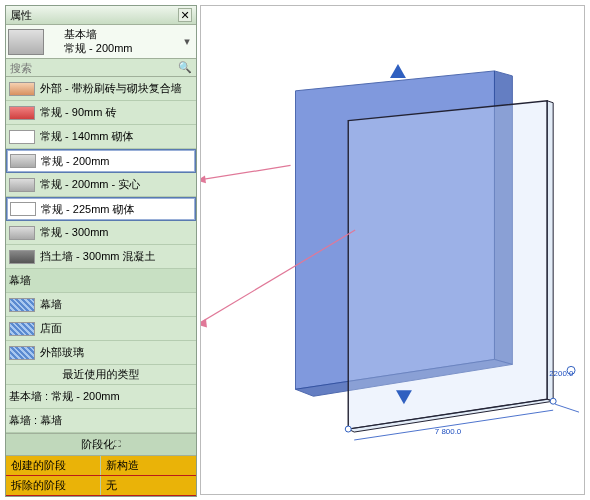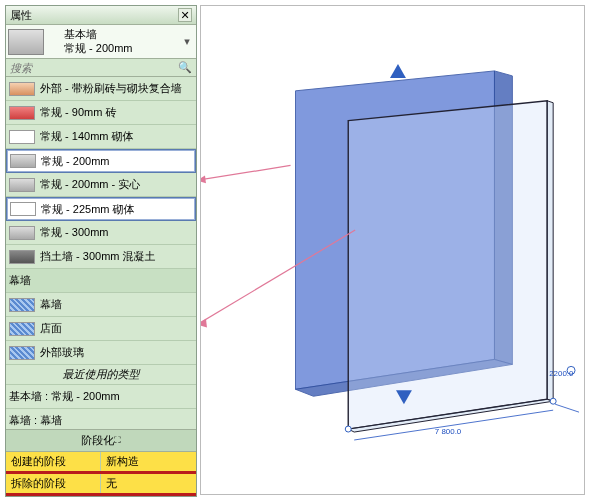--- a/index.html
+++ b/index.html
@@ -6,37 +6,37 @@
 body{background:#fff;width:590px;height:500px;overflow:hidden;position:relative}
 .panel{position:absolute;left:5px;top:5px;width:192px;height:492px;background:#d5e8d0;border:1px solid #8a9e8a}
 .panel-title{height:19px;background:linear-gradient(#eef6ec,#c8dcc3);border-bottom:1px solid #a0b09a;display:flex;align-items:center;justify-content:space-between;padding:0 4px}
 .panel-title span{font-size:11px}
 .close-x{width:14px;height:14px;display:flex;align-items:center;justify-content:center;background:#e8f0e4;border:1px solid #a0b09a;cursor:pointer}
 .type-sel{height:34px;background:#f4faf2;display:flex;align-items:center;padding:2px;gap:20px;border-bottom:1px solid #a0b09a}
 .swatch-big{width:36px;height:26px;background:linear-gradient(#e0e0e0,#b0b0b0);border:1px solid #888}
 .type-info{flex:1;line-height:1.2}
 .dd-arrow{width:14px;height:14px;display:flex;align-items:center;justify-content:center;color:#555}
 .search-row{height:18px;display:flex;align-items:center;padding:0 4px;border-bottom:1px solid #a0b09a;background:#d5e8d0}
-.search-row input{flex:1;border:none;background:transparent;font-style:italic;color:#888;outline:none}
+.search-row input{flex:1;border:none;background:transparent;color:#888;outline:none}
 .search-row .mag{color:#3b6fb0}
 .list{background:#d5e8d0}
 .row{height:24px;display:flex;align-items:center;padding:0 3px;border-bottom:1px solid #b5ccb0}
 .row.sel{background:#fff;border:1px solid #5a7ab0;outline:1px solid #9ab0d8;outline-offset:-2px}
 .row.head{background:#c8e0c3;font-weight:normal}
 .sw{width:26px;height:14px;border:1px solid #999;margin-right:5px;flex-shrink:0}
 .sw-solid{background:linear-gradient(#ddd,#aaa)}
 .sw-brick{background:linear-gradient(#f5d0b0,#d89060)}
 .sw-red{background:linear-gradient(#f08080,#d04040)}
 .sw-white{background:#fff}
 .sw-dark{background:linear-gradient(#888,#555)}
 .sw-curt{background:repeating-linear-gradient(45deg,#5a8ad0 0,#5a8ad0 2px,#a8c8f0 2px,#a8c8f0 4px)}
-.recent-lbl{text-align:center;font-style:italic;padding:2px 0;border-bottom:1px solid #b5ccb0}
+.recent-lbl{text-align:center;padding:2px 0;border-bottom:1px solid #b5ccb0}
 .props{position:absolute;bottom:0;left:0;right:0;border-top:1px solid #a0b09a}
 .props .phead{background:#c0d8bb;padding:3px 5px;border-bottom:1px solid #a0b09a;display:flex;align-items:center;justify-content:center}
-.props .prow{display:flex;border-bottom:3px solid #b91c1c;background:#fde047}
+.props .prow{display:flex;border-bottom:1px solid #b91c1c;background:#eab308}
 .props .prow>div{padding:2px 5px}
 .props .plabel{width:50%;border-right:1px solid #b5ccb0}
 
 .viewport{position:absolute;left:200px;top:5px;right:5px;bottom:5px;background:#fff;border:1px solid #bbb;overflow:hidden}
 .viewport svg{width:100%;height:100%}
 .dim{font-size:8px;fill:#2050c0;font-family:Arial}
 .arrow{stroke:#e07898;stroke-width:1.2;fill:none}
 .arrow-head{fill:#e07898}
 </style>
 </head>

